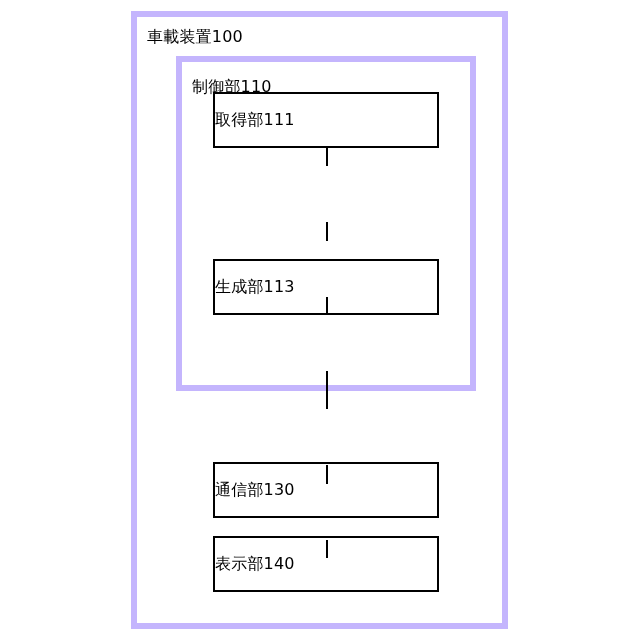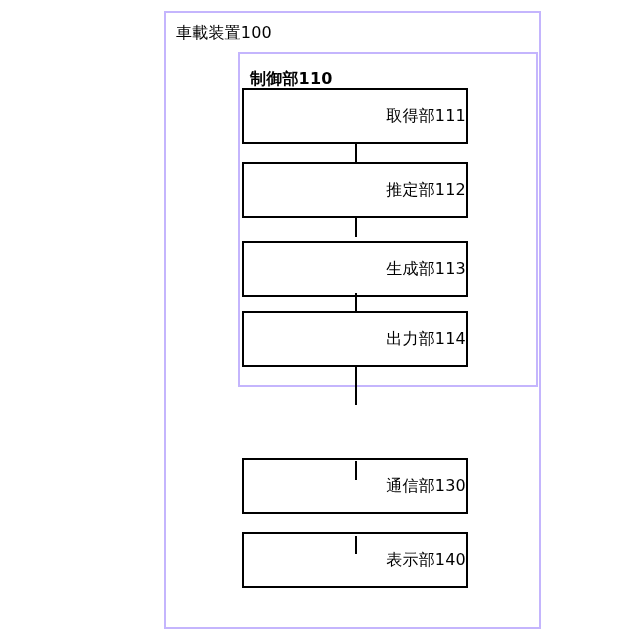--- a/index.html
+++ b/index.html
@@ -15,22 +15,21 @@
     position: relative;
     width: 640px;
     height: 640px;
     background: #ffffff;
     overflow: hidden;
   }
   .box {
     position: absolute;
     box-sizing: border-box;
     background: #ffffff;
-    border: 2px solid #c4b5fd;
-    margin-left: 33px;
+    border: 6px solid #c4b5fd;
   }
   .outer-device {
     left: 131px;
     top: 11px;
     width: 377px;
     height: 618px;
   }
   .controller {
     left: 39px;      
     top: 39px;       
@@ -44,33 +43,32 @@
     white-space: nowrap;
     letter-spacing: 0.2px;
   }
   .outer-device > .container-label {
     left: 10px;
     top: 10px;
   }
   .controller > .container-label {
     left: 10px;
     top: 15px;
-    font-weight: bold;
   }
   .unit {
     position: absolute;
     left: 76px;       
     width: 226px;
     height: 56px;
     box-sizing: border-box;
     background: #ffffff;
     border: 2px solid #000000;
     display: flex;
     align-items: center;
-    justify-content: flex-end;
+    justify-content: flex-start;
   }
   .unit-label {
     font-size: 16px;
     line-height: 20px;
     white-space: nowrap;
     letter-spacing: 0.2px;
   }
   .connector {
     position: absolute;
     width: 2px;
@@ -87,28 +85,22 @@
 
     <div class="container-label">車載装置100</div>
 
     <div class="box controller">
       <div class="container-label">制御部110</div>
     </div>
 
     <div class="unit" style="top:75px">
       <span class="unit-label">取得部111</span>
     </div>
-    <div class="unit" style="top:149px">
-      <span class="unit-label">推定部112</span>
-    </div>
-    <div class="unit" style="top:228px">
+    <div class="unit" style="top:242px">
       <span class="unit-label">生成部113</span>
-    </div>
-    <div class="unit" style="top:298px">
-      <span class="unit-label">出力部114</span>
     </div>
 
     <div class="unit" style="top:445px">
       <span class="unit-label">通信部130</span>
     </div>
     <div class="unit" style="top:519px">
       <span class="unit-label">表示部140</span>
     </div>
 
     <div class="connector" style="top:131px;height:18px"></div>

